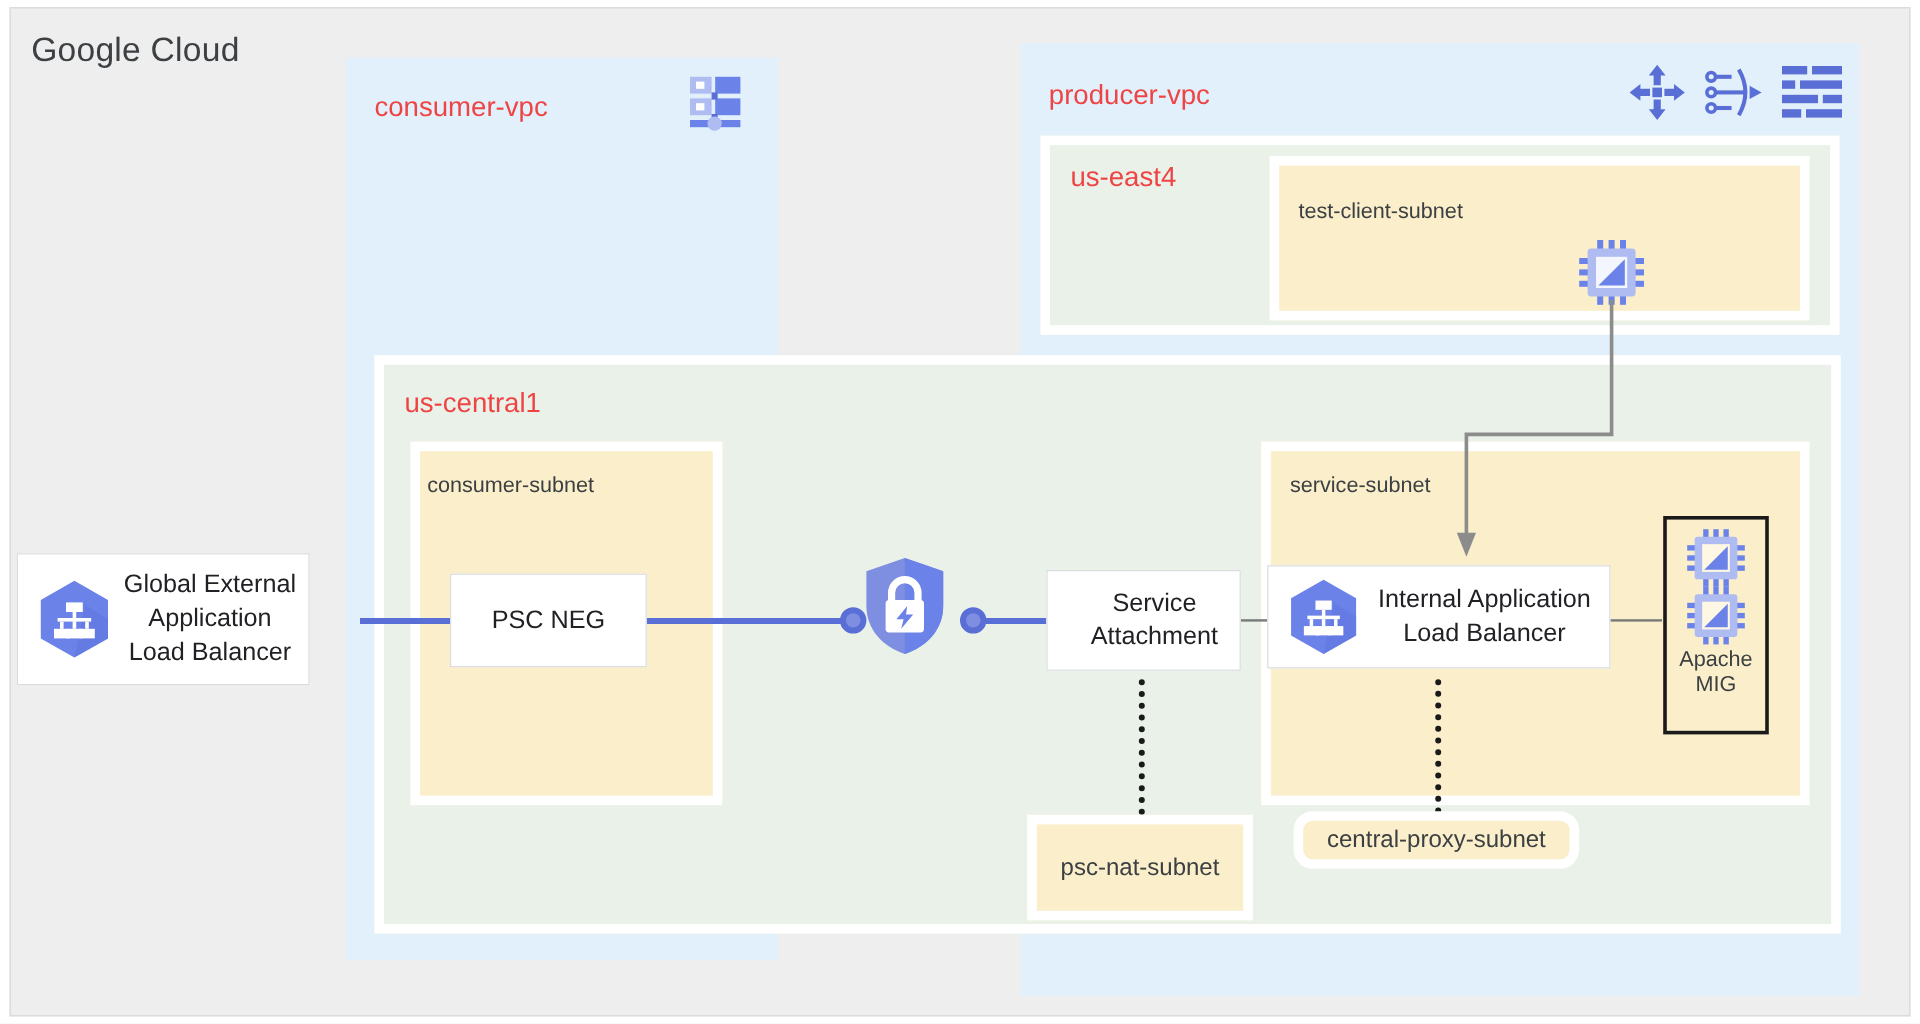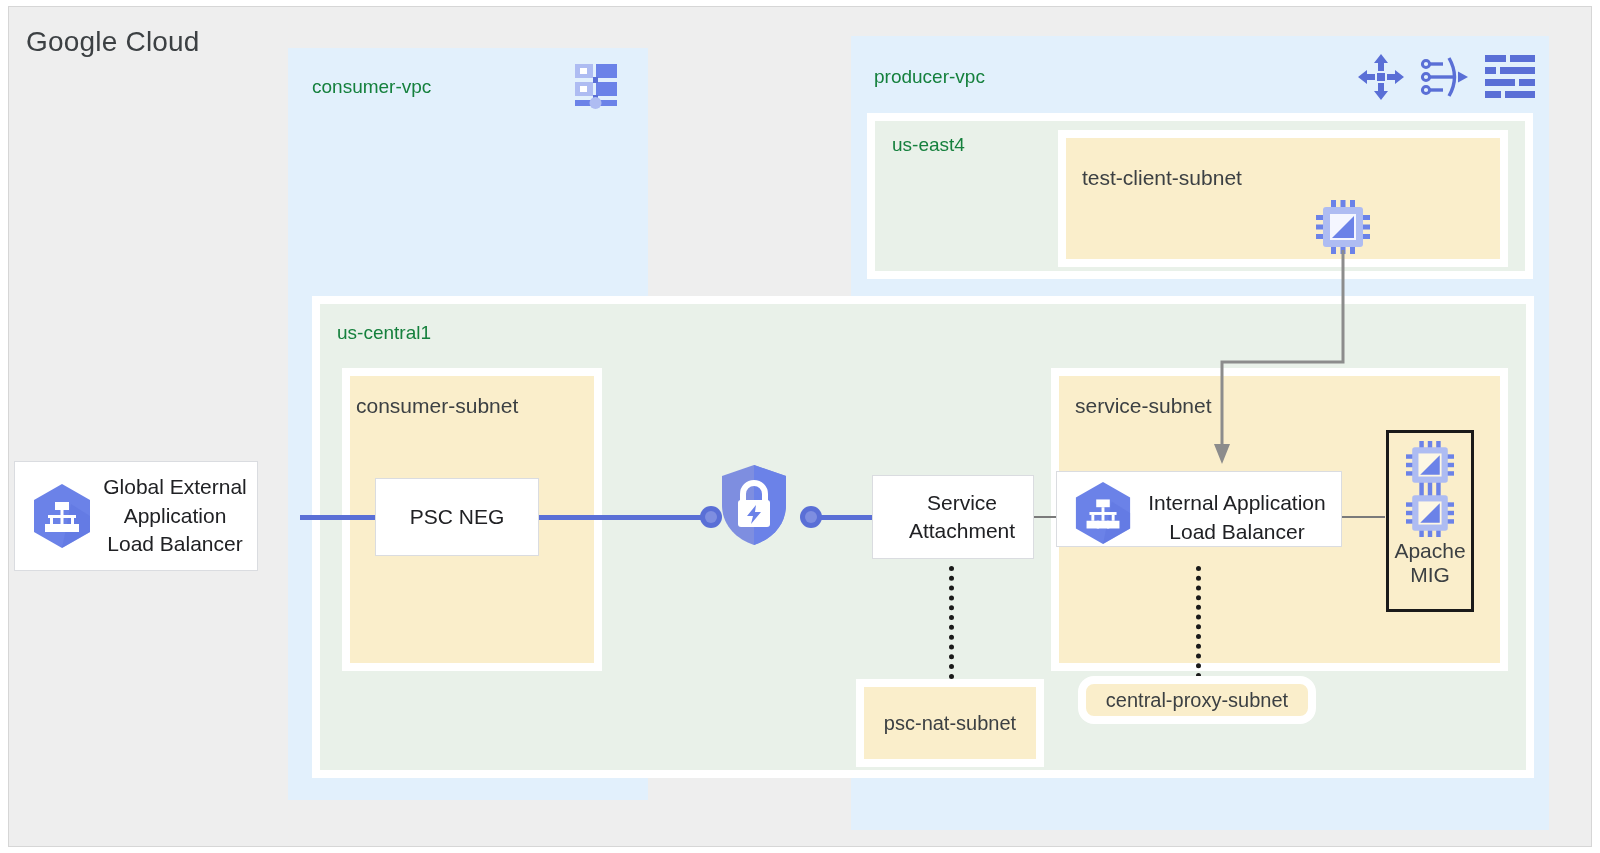--- a/index.html
+++ b/index.html
@@ -20,22 +20,22 @@
     position:absolute;left:26px;top:26px;
     font-size:28px;color:#3c4043;letter-spacing:.2px;
   }
 
   .vpc{position:absolute;background:#e2f0fc;box-sizing:border-box;}
   .region{position:absolute;background:#e9f1e9;box-sizing:border-box;
           border:8px solid #ffffff;}
   .subnet{position:absolute;background:#faeecb;box-sizing:border-box;
           border:8px solid #ffffff;}
 
-  .box-title{position:absolute;font-size:19px;color:#15803d;white-space:nowrap;}
-  .subnet-title{position:absolute;font-size:21px;color:#3c4043;white-space:nowrap;}
+  .box-title{position:absolute;font-size:23px;color:#ef4444;white-space:nowrap;}
+  .subnet-title{position:absolute;font-size:18px;color:#3c4043;white-space:nowrap;}
 
   
   .node{
     position:absolute;background:#ffffff;border:1px solid #dadce0;
     box-sizing:border-box;display:flex;align-items:center;
     justify-content:center;text-align:center;
     font-size:21px;color:#202124;line-height:1.35;
   }
   .node.with-icon{justify-content:flex-start;padding-left:16px;}
   .node .label{flex:1;padding:0 10px;}
@@ -44,21 +44,21 @@
     position:absolute;background:#faeecb;border:8px solid #ffffff;
     box-sizing:border-box;display:flex;align-items:center;justify-content:center;
     font-size:20px;color:#3c4043;
   }
 
   .mig-box{
     position:absolute;border:3px solid #1a1a1a;box-sizing:border-box;
     background:transparent;display:flex;flex-direction:column;
     align-items:center;justify-content:flex-start;padding-top:8px;
   }
-  .mig-label{font-size:21px;color:#3c4043;line-height:1.15;text-align:center;margin-top:2px;}
+  .mig-label{font-size:18px;color:#3c4043;line-height:1.15;text-align:center;margin-top:2px;}
 
   
   .line-blue{position:absolute;background:#5a6fd6;}
   .line-gray{position:absolute;background:#7a7a7a;}
   .dotted-v{
     position:absolute;width:0;border-left:5px dotted #1a1a1a;
   }
   .psc-dot{
     position:absolute;width:22px;height:22px;border-radius:50%;
     background:#5a6fd6;
@@ -234,21 +234,21 @@
   </div>
 
   <div class="node" style="left:375px;top:478px;width:164px;height:78px;">
     <span class="label">PSC NEG</span>
   </div>
 
   <div class="node" style="left:872px;top:475px;width:162px;height:84px;padding-left:18px;">
     <span class="label">Service Attachment</span>
   </div>
 
-  <div class="node with-icon" style="left:1056px;top:471px;width:286px;height:76px;align-items:flex-end;">
+  <div class="node with-icon" style="left:1056px;top:471px;width:286px;height:86px;">
     <span class="icon" style="position:relative;left:0;top:0;flex:0 0 auto;">
       <svg width="60" height="66" viewBox="0 0 62 68">
         <polygon points="31,2 59,18 59,50 31,66 3,50 3,18" fill="#6b82e8"></polygon>
         <polygon points="31,66 59,50 59,34 40,22" fill="#5f77e0" opacity=".55"></polygon>
         <g fill="#ffffff">
           <rect x="24" y="20" width="14" height="8"></rect>
           <rect x="29.5" y="28" width="3" height="8"></rect>
           <rect x="17" y="33" width="28" height="3"></rect>
           <rect x="19" y="36" width="3" height="6"></rect>
           <rect x="29.5" y="36" width="3" height="6"></rect>

